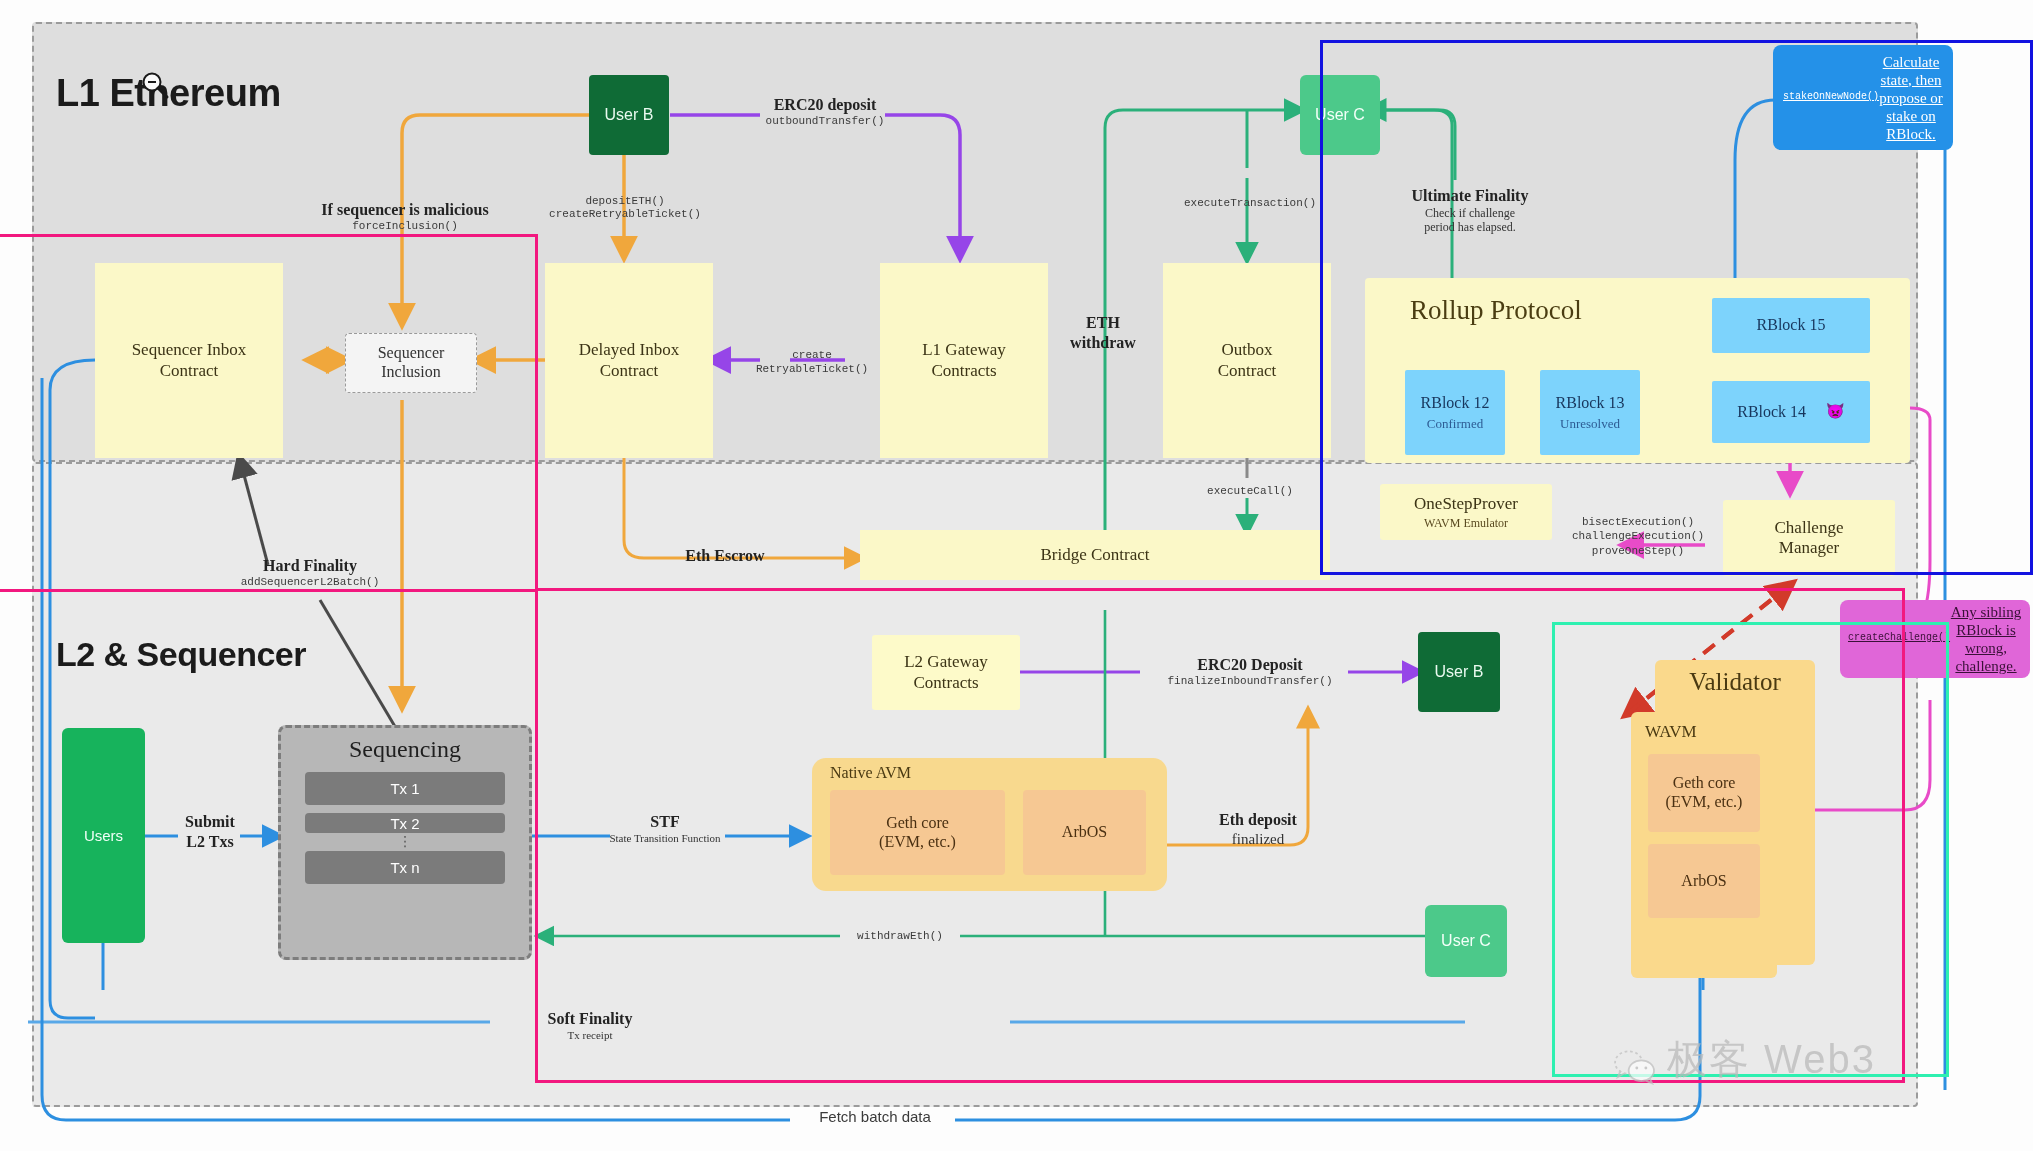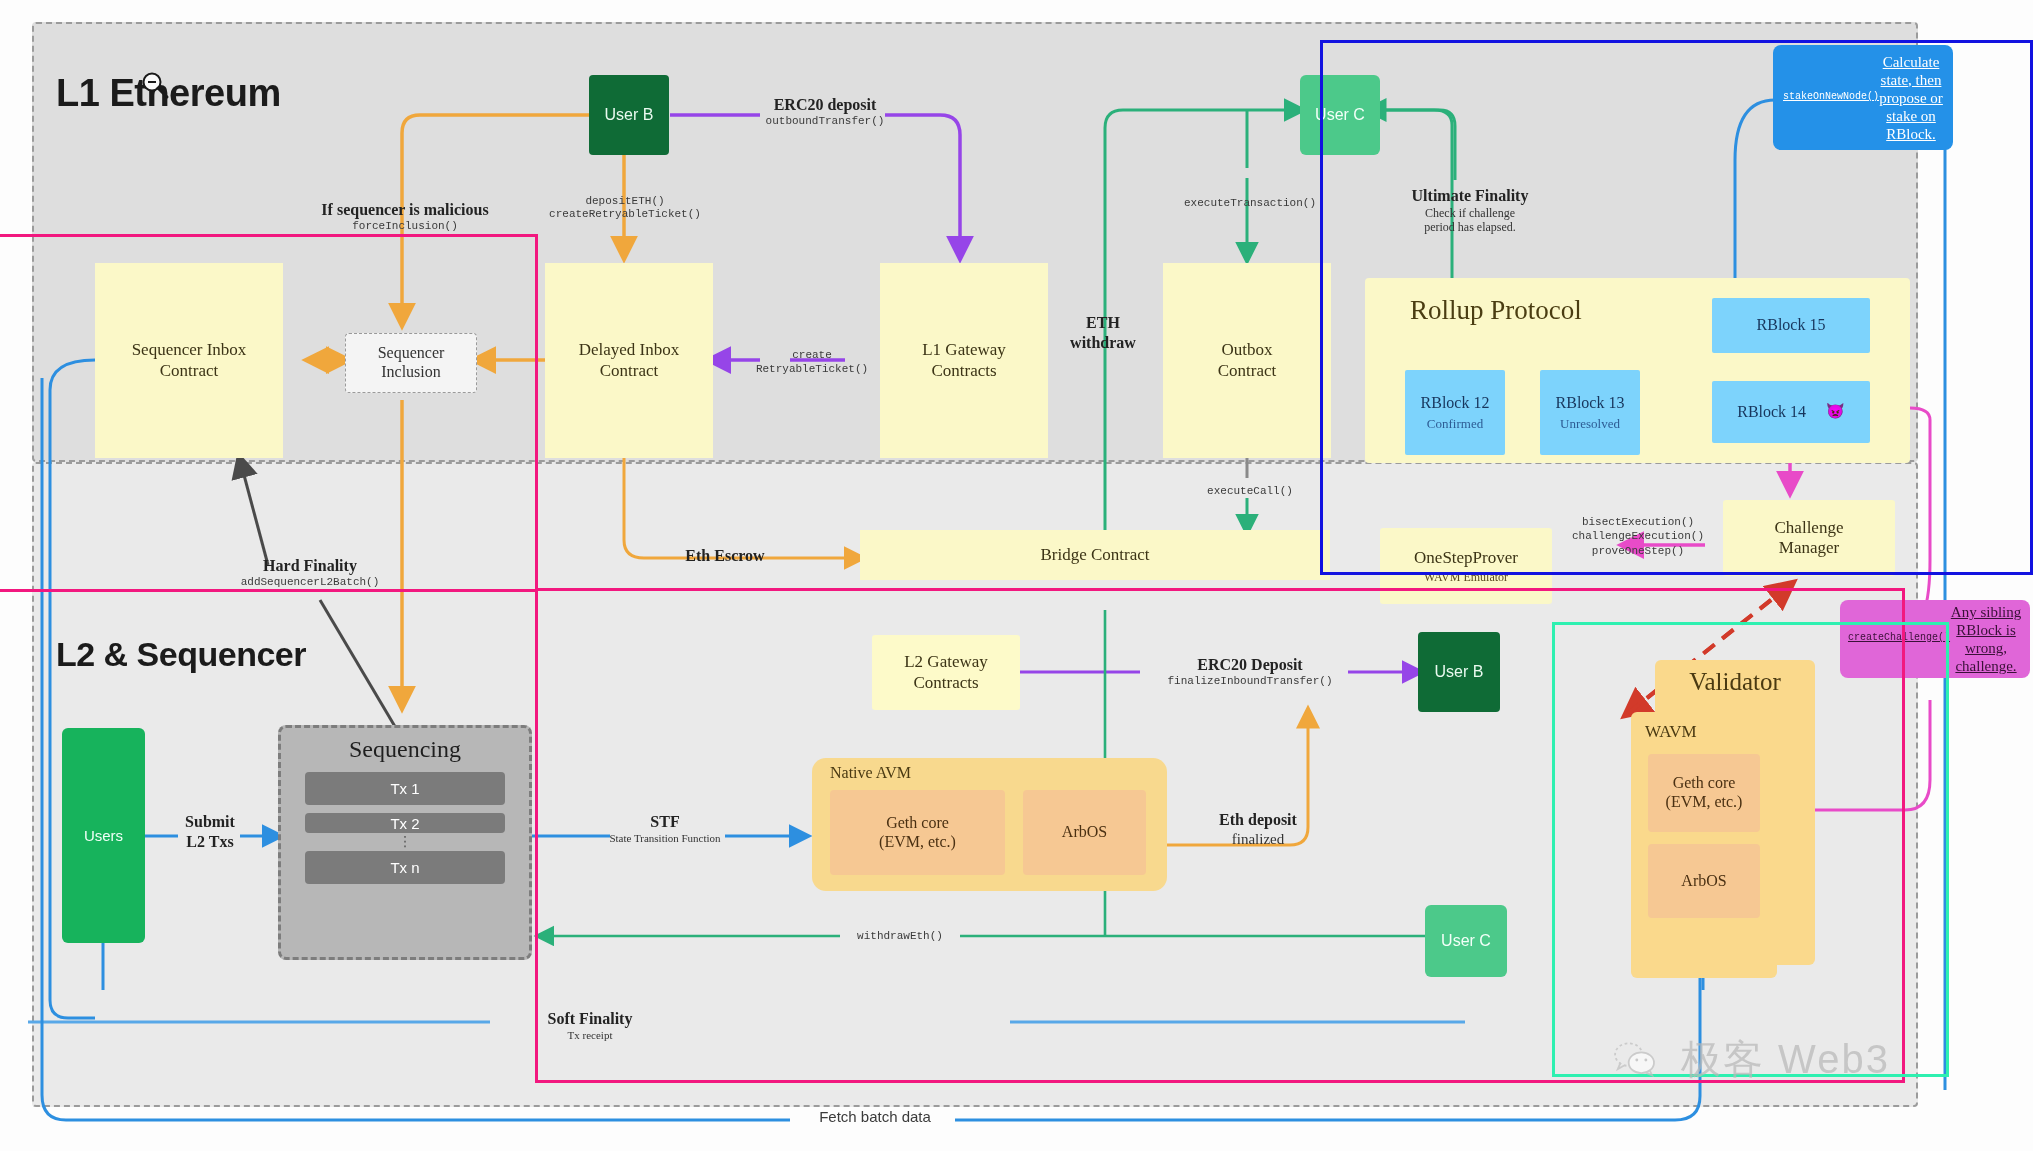--- a/index.html
+++ b/index.html
@@ -44,21 +44,21 @@
   .callout-pink{background:#e066d8;color:#3a1038;font-size:15px;}
   .callout .m{font-family:"Liberation Mono",monospace;font-size:10px;display:block;margin-bottom:2px;}
 
   
   .hl-pink{border:3px solid #f2187f;background:transparent;}
   .hl-blue{border:3px solid #1212e0;background:transparent;}
   .hl-cyan{border:3px solid #2ef0b0;background:transparent;}
 
   svg.overlay{position:absolute;left:0;top:0;width:2033px;height:1151px;pointer-events:none;}
 
-  .watermark{position:absolute;color:#b9b9b9;font-family:"Liberation Sans",sans-serif;font-size:40px;letter-spacing:2px;opacity:.72;display:flex;align-items:center;gap:24px;}
+  .watermark{position:absolute;color:#b9b9b9;font-family:"Liberation Sans",sans-serif;font-size:40px;letter-spacing:2px;opacity:.72;display:flex;align-items:flex-end;gap:10px;}
   .wm-icon{width:44px;height:38px;}
 
   .cursor{position:absolute;}
 </style>
 </head>
 <body>
 
 <div id="root">
 
   <div class="abs layer" style="left:32px;top:22px;width:1886px;height:440px;"></div>
@@ -271,21 +271,21 @@
     <span class="sub">Unresolved</span>
   </div>
   <div class="abs box blue-block" style="left:1712px;top:381px;width:158px;height:62px;flex-direction:row;gap:20px;">
     <span>RBlock 14</span>
     <span style="font-size:15px;color:#b0213a;">👿</span>
   </div>
   <div class="abs box blue-block" style="left:1712px;top:298px;width:158px;height:55px;">
     <span>RBlock 15</span>
   </div>
 
-  <div class="abs box yellow" style="left:1380px;top:528px;width:172px;height:76px;border-radius:3px;">
+  <div class="abs box yellow" style="left:1380px;top:484px;width:172px;height:56px;border-radius:3px;">
     <span>OneStepProver</span>
     <span style="font-size:12px;color:#5a4a20;margin-top:2px;">WAVM Emulator</span>
   </div>
 
   <div class="abs box yellow" style="left:1723px;top:500px;width:172px;height:76px;border-radius:3px;">
     <span>Challenge</span>
     <span>Manager</span>
   </div>
 
   <div class="abs mono" style="left:1558px;top:515px;width:160px;white-space:pre-line;">bisectExecution()

